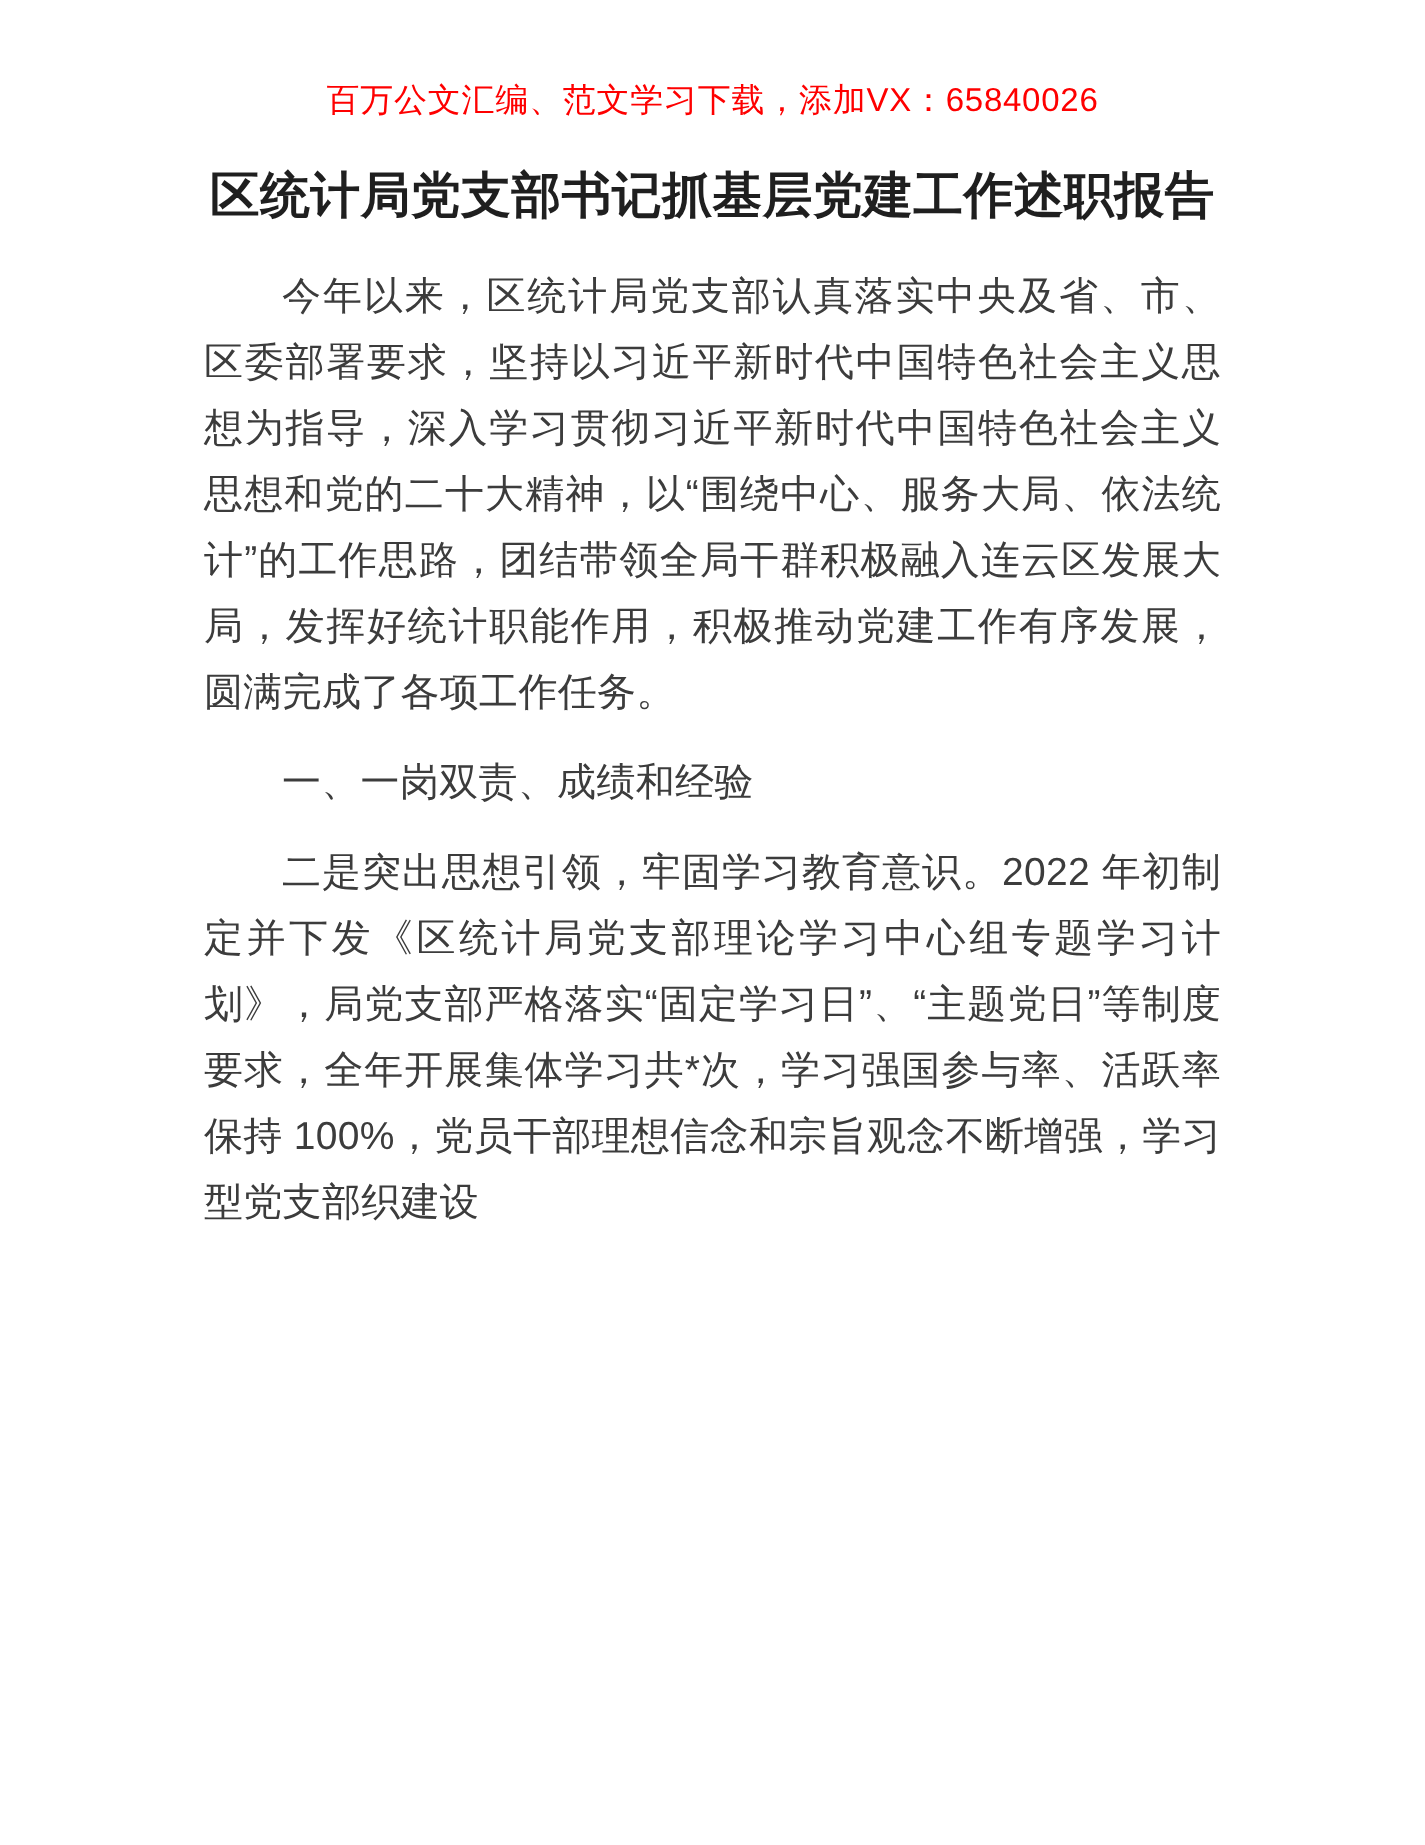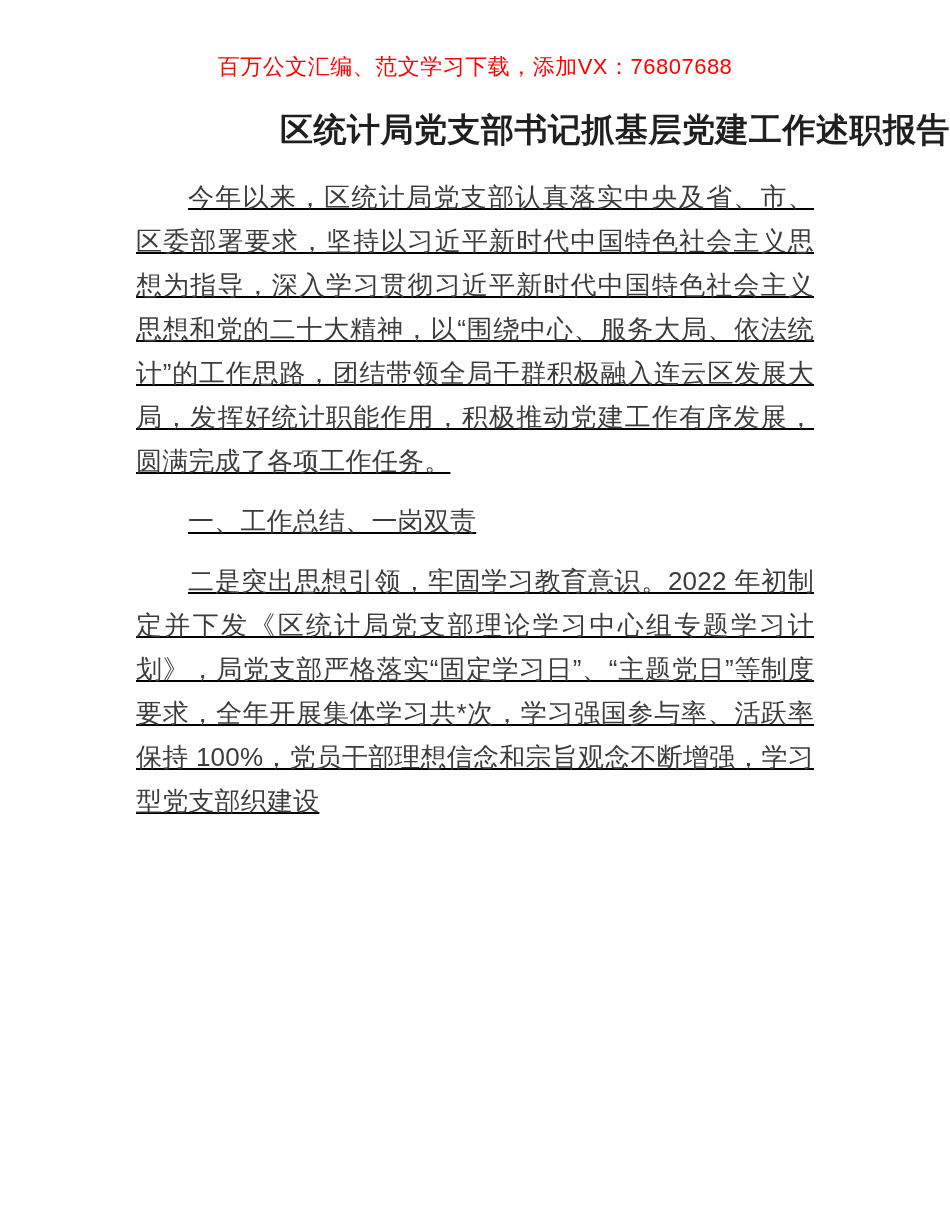--- a/index.html
+++ b/index.html
@@ -15,55 +15,54 @@
   }
   .watermark {
     padding-top: 52px;
     text-align: center;
     font-size: 22px;
     color: #fe0000;
     letter-spacing: 0.5px;
   }
   .doc-title {
     margin-top: 26px;
-    text-align: right;
+    text-align: center;
     font-size: 33px;
     font-weight: bold;
     color: #1f1f1f;
     letter-spacing: 0.5px;
   }
   .doc-body {
     width: 678px;
     margin: 22px auto 0;
-    text-decoration: underline;
   }
   .para {
     font-size: 26px;
     line-height: 44px;
     color: #3c3c3c;
     text-align: justify;
     text-indent: 2em;
     margin-bottom: 16px;
     letter-spacing: 0.2px;
     word-break: break-all;
   }
   .para.section-heading {
     margin-top: 2px;
     margin-bottom: 16px;
   }
 </style>
 </head>
 <body>
 
 <div class="page">
-  <div class="watermark">百万公文汇编、范文学习下载，添加VX：76807688</div>
+  <div class="watermark">百万公文汇编、范文学习下载，添加VX：65840026</div>
 
   <h1 class="doc-title">区统计局党支部书记抓基层党建工作述职报告</h1>
 
   <div class="doc-body">
     <p class="para">今年以来，区统计局党支部认真落实中央及省、市、区委部署要求，坚持以习近平新时代中国特色社会主义思想为指导，深入学习贯彻习近平新时代中国特色社会主义思想和党的二十大精神，以“围绕中心、服务大局、依法统计”的工作思路，团结带领全局干群积极融入连云区发展大局，发挥好统计职能作用，积极推动党建工作有序发展，圆满完成了各项工作任务。</p>
 
-    <p class="para section-heading">一、工作总结、一岗双责</p>
+    <p class="para section-heading">一、一岗双责、成绩和经验</p>
 
 
     <p class="para">二是突出思想引领，牢固学习教育意识。2022 年初制定并下发《区统计局党支部理论学习中心组专题学习计划》，局党支部严格落实“固定学习日”、“主题党日”等制度要求，全年开展集体学习共*次，学习强国参与率、活跃率保持 100%，党员干部理想信念和宗旨观念不断增强，学习型党支部织建设</p>
   </div>
 </div>
 
 </body></html>

